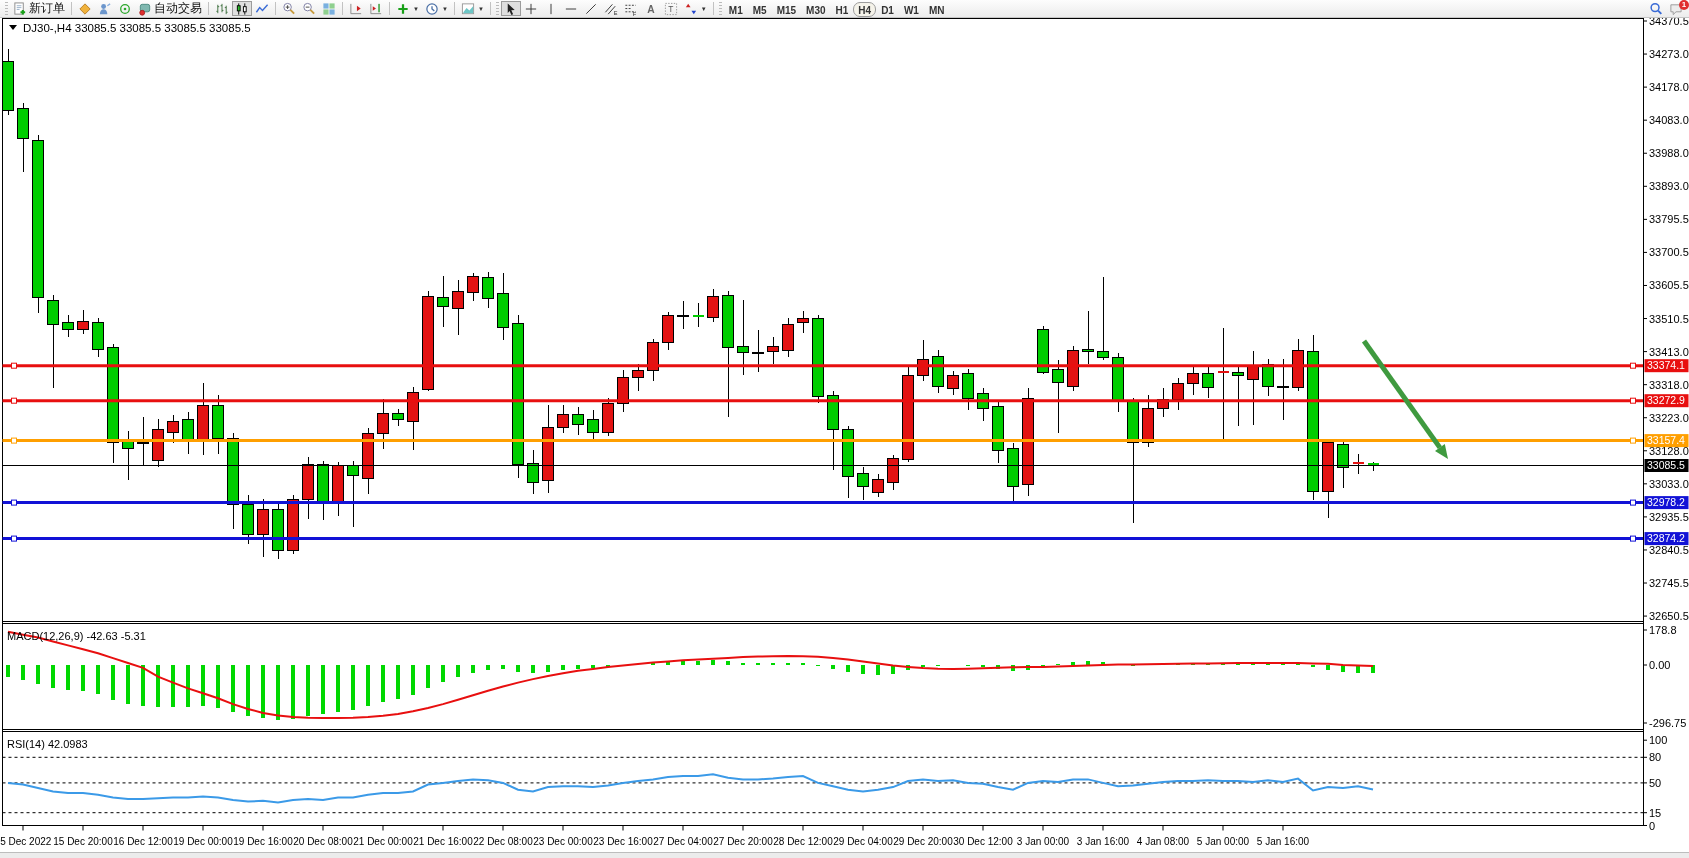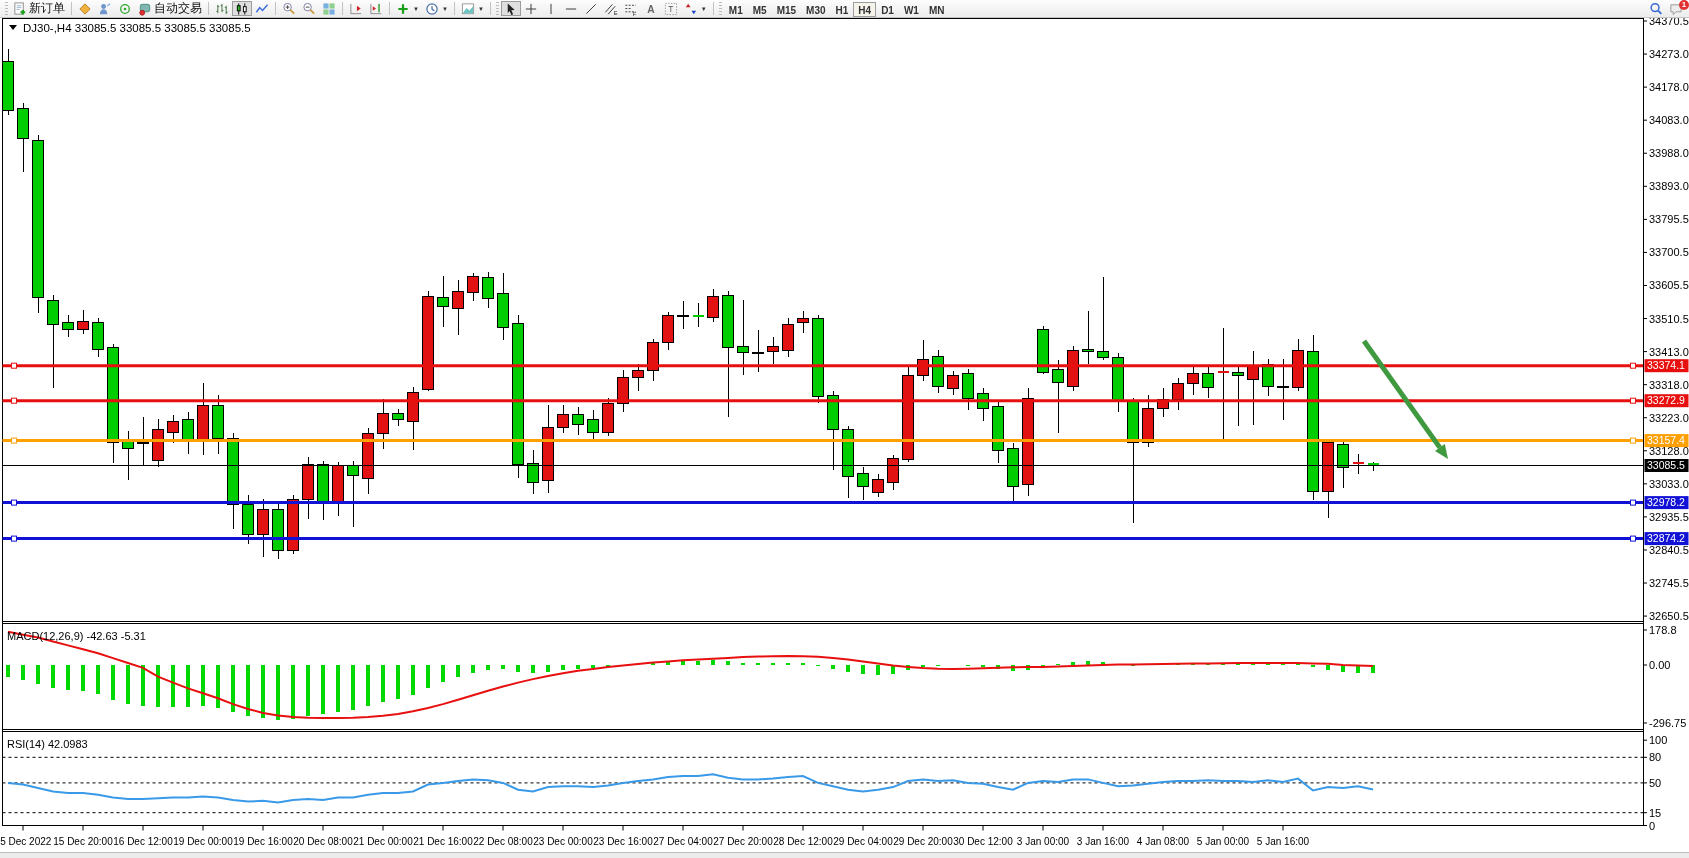--- a/index.html
+++ b/index.html
@@ -15,21 +15,21 @@
         cursor:default;box-sizing:border-box;}
   .tbtn.pressed{background:#dfdfdf;border-color:#9c9c9c;}
   .tbtn .lbl{font-size:12px;line-height:15px;}
   .ic{width:14px;height:14px;display:block;}
   .sep{width:1px;height:13px;background:#c2c2c2;display:inline-block;margin:0 3px;flex:none;}
   .grip{width:3px;height:13px;margin:0 2px;flex:none;
         background:repeating-linear-gradient(#bbb 0 1px,transparent 1px 3px);}
   .caret{font-size:6px;color:#333;margin-left:1px;}
   .tf{font:bold 10px "Liberation Sans",sans-serif;color:#333;padding:0 4px;height:15px;line-height:15px;
       border:1px solid transparent;background:transparent;box-sizing:border-box;}
-  .tf.pressed{background:#f5f3ea;border-color:#9c9c9c;}
+  .tf.pressed{background:#f5f3ea;border-color:#9c9c9c;border-radius:7px;}
   .spacer{flex:1;}
   .badge-wrap{position:relative;}
   .badge{position:absolute;top:-2px;right:-4px;background:#e03030;color:#fff;border-radius:50%;
          width:10px;height:10px;font:bold 8px/10px "Liberation Sans",sans-serif;text-align:center;}
 </style>
 </head>
 <body>
 
 <div class="toolbar">
   <span class="grip"></span>

